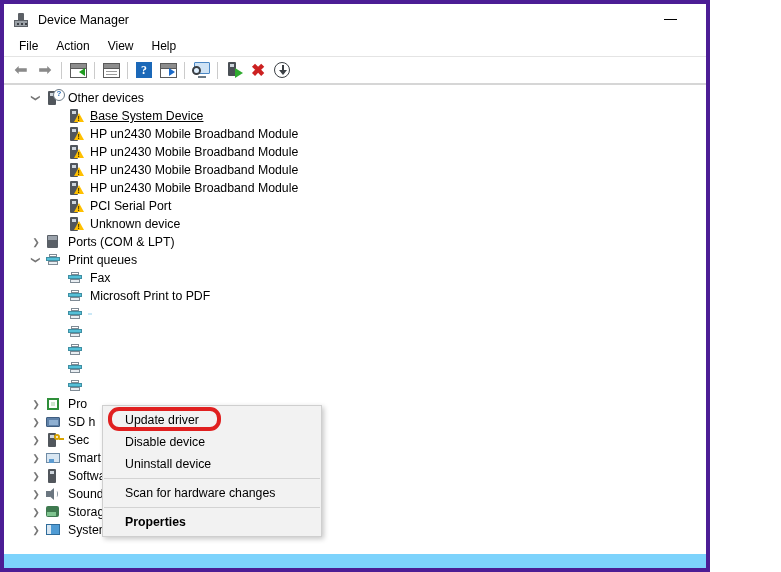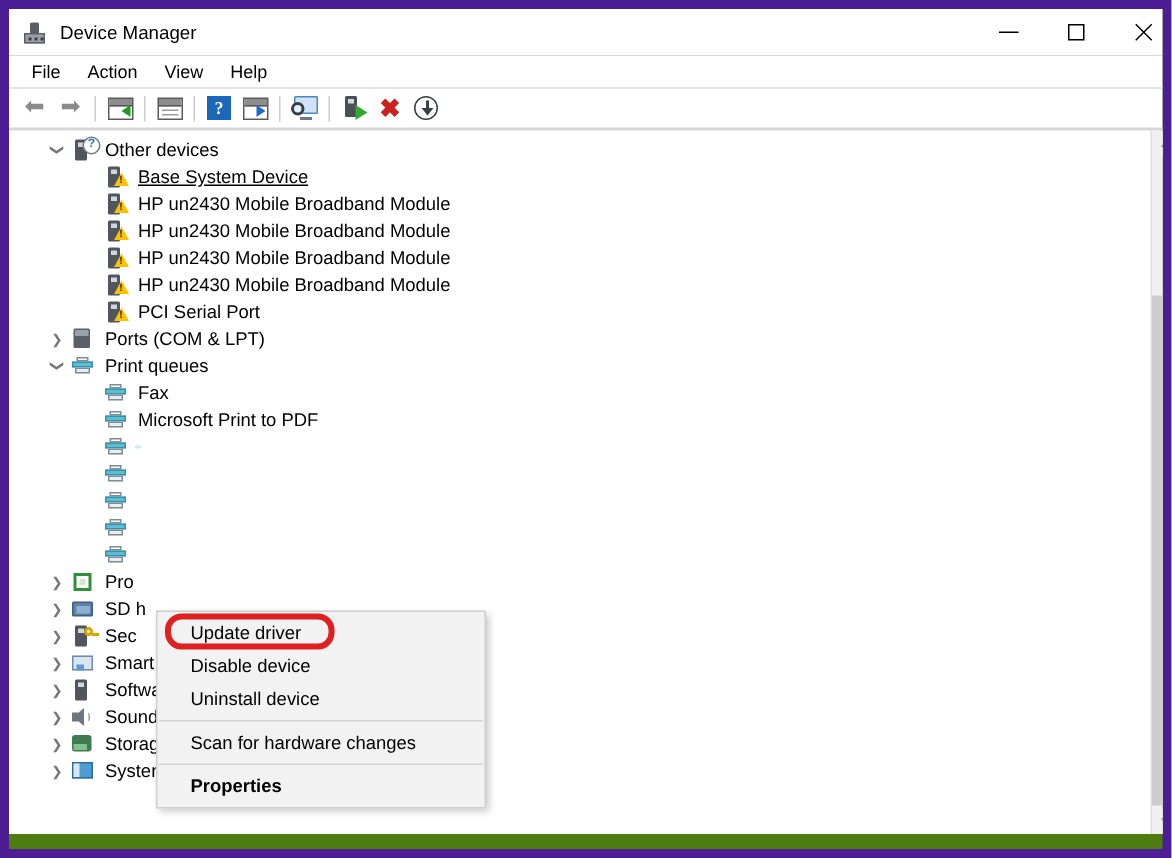--- a/index.html
+++ b/index.html
@@ -6,25 +6,25 @@
     margin: 0;
     padding: 0;
     background: #ffffff;
   }
   body {
     font-family: "Liberation Sans", sans-serif;
     -webkit-font-smoothing: antialiased;
   }
   #app {
     position: relative;
-    width: 781px;
+    width: 710px;
     height: 572px;
     overflow: hidden;
-    background: #4d7c0f;
-    border: 6px solid #4c1d95;
+    background: #7dd3fc;
+    border: 4px solid #4c1d95;
     box-sizing: border-box;
   }
 
   
   .titlebar {
     position: absolute;
     top: 0; left: 0;
     width: 779px;
     height: 31px;
     background: #ffffff;
@@ -495,20 +495,29 @@
         </div>
         <div class="row" style="padding-left: 46px;">
           <span class="twisty empty"></span>
           <span class="row-icon">
             <span class="ic-dev"></span>
             <span class="ic-dev-lt"></span>
             <span class="ic-warn"></span>
           </span>
           <span class="label-box">PCI Serial Port</span>
         </div>
+        <div class="row" style="padding-left: 46px;">
+          <span class="twisty empty"></span>
+          <span class="row-icon">
+            <span class="ic-dev"></span>
+            <span class="ic-dev-lt"></span>
+            <span class="ic-warn"></span>
+          </span>
+          <span class="label-box">Unknown device</span>
+        </div>
         <div class="row" style="padding-left: 24px;">
           <span class="twisty">❯</span>
           <span class="row-icon">
             <span class="ic-port">
               <span class="pn"></span>
             </span>
           </span>
           <span class="label-box">Ports (COM &amp; LPT)</span>
         </div>
         <div class="row" style="padding-left: 24px;">

